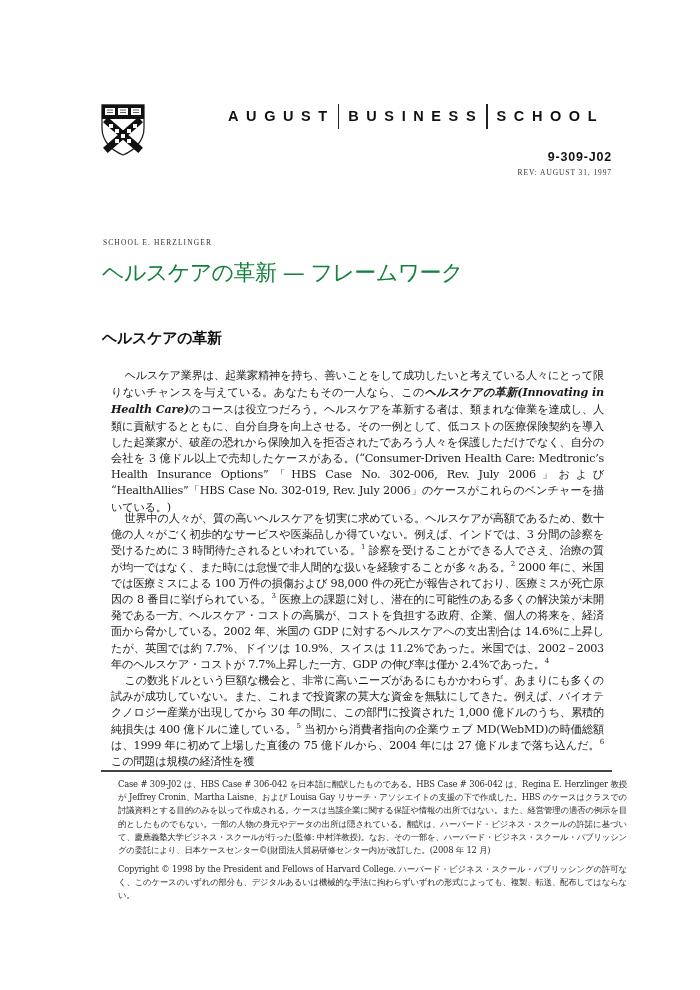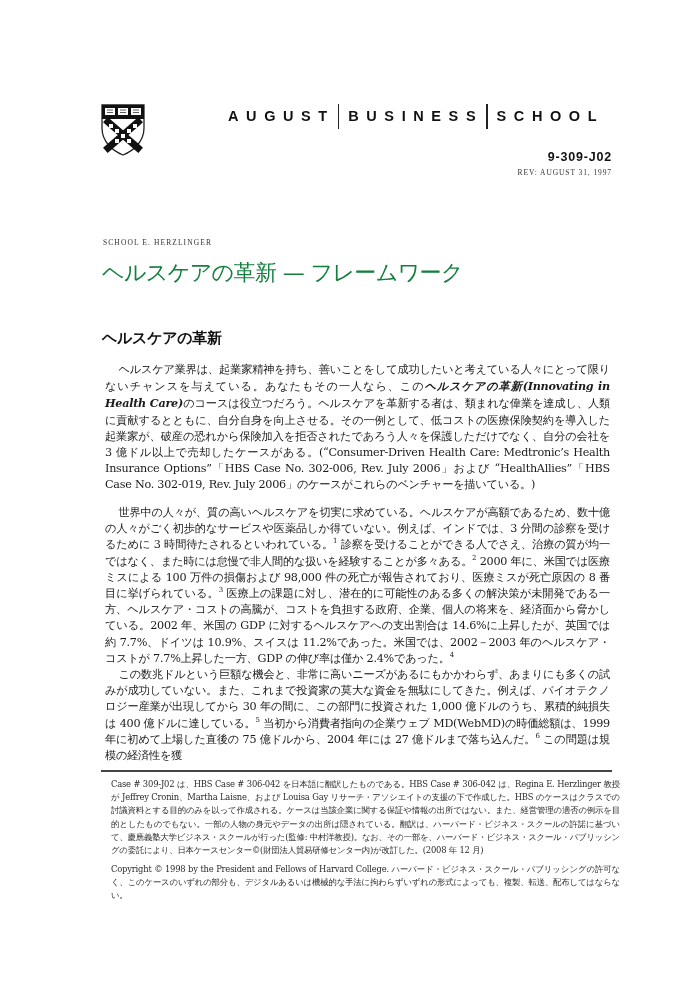--- a/index.html
+++ b/index.html
@@ -97,21 +97,21 @@
       width: 509px;
       font-family: "DejaVu Serif", "Liberation Serif", serif;
       font-size: 11.2px;
       line-height: 16.2px;
       letter-spacing: -0.25px;
       text-align: justify;
       color: #1a1a1a;
       margin: 0;
     }
     .body-text p {
-      margin: 2px;
+      margin: 8px;
       text-indent: 1.2em;
     }
     .body-text em {
       font-style: italic;
       font-weight: bold;
     }
     .body-text sup {
       font-size: 7px;
       line-height: 0;
       vertical-align: 5px;
@@ -122,21 +122,21 @@
     .rule {
       position: absolute;
       left: 101px;
       top: 770px;
       width: 511px;
       height: 1.5px;
       background: #444;
     }
     .footnote {
       position: absolute;
-      left: 111px;
+      left: 118px;
       width: 509px;
       font-family: "DejaVu Serif", "Liberation Serif", serif;
       font-size: 8.4px;
       line-height: 13.2px;
       letter-spacing: -0.2px;
       color: #2a2a2a;
       text-align: justify;
       margin: 0;
     }
     #note1 { top: 778px; }

